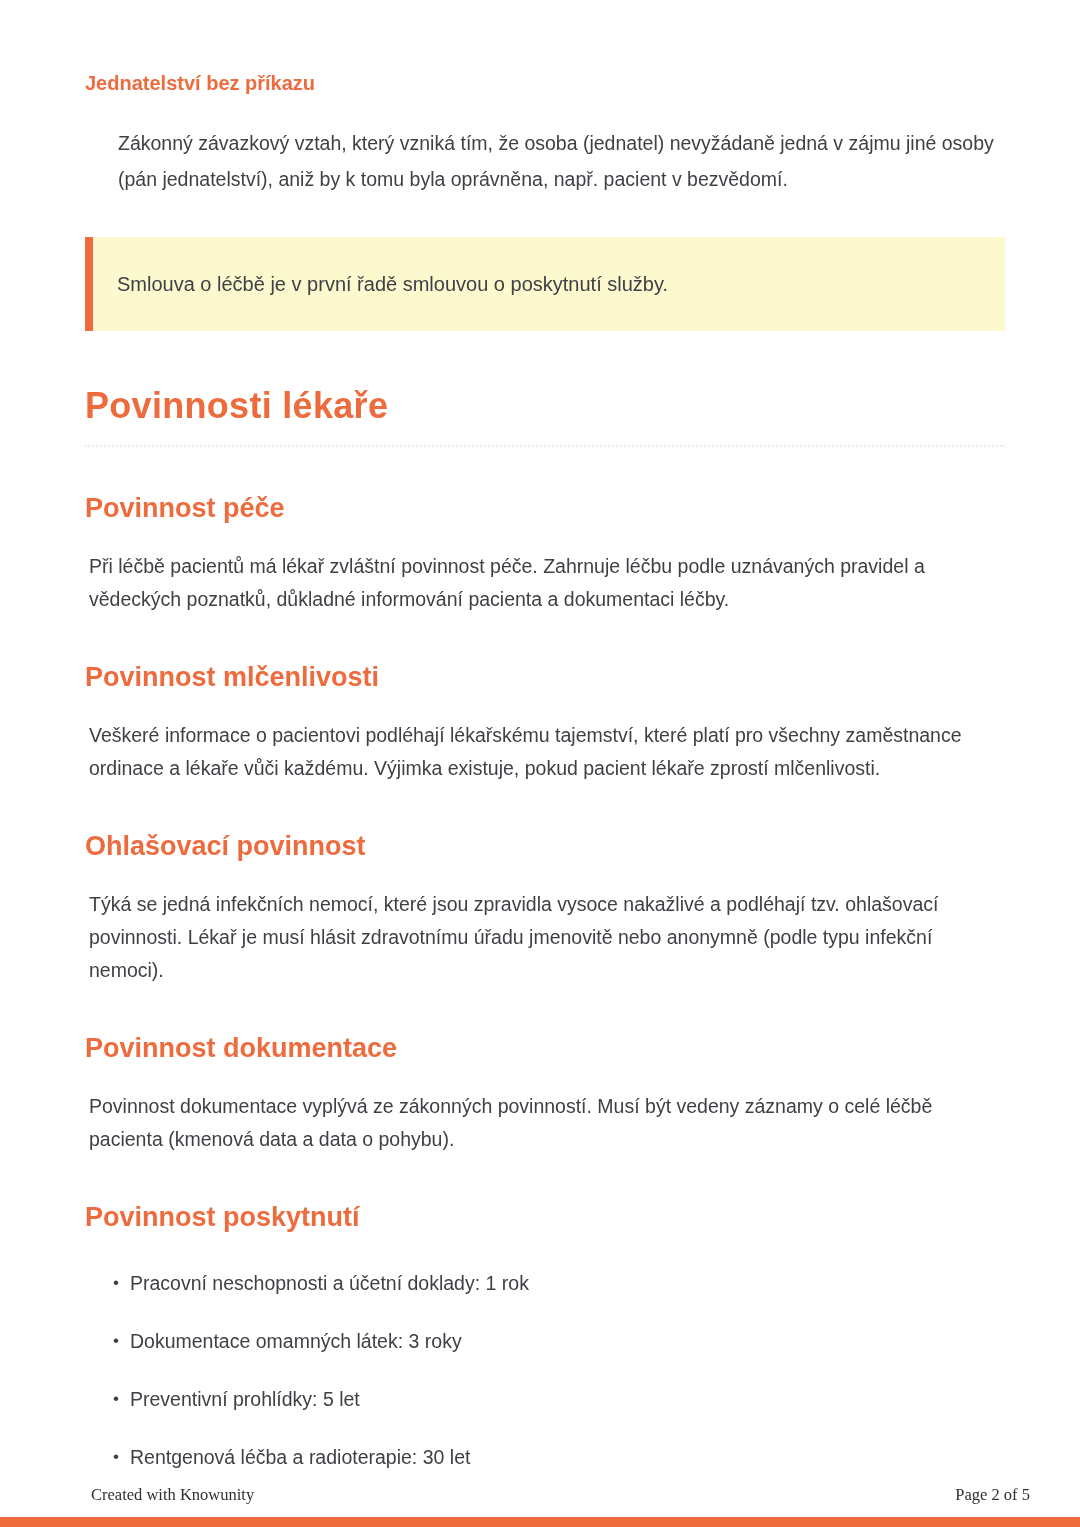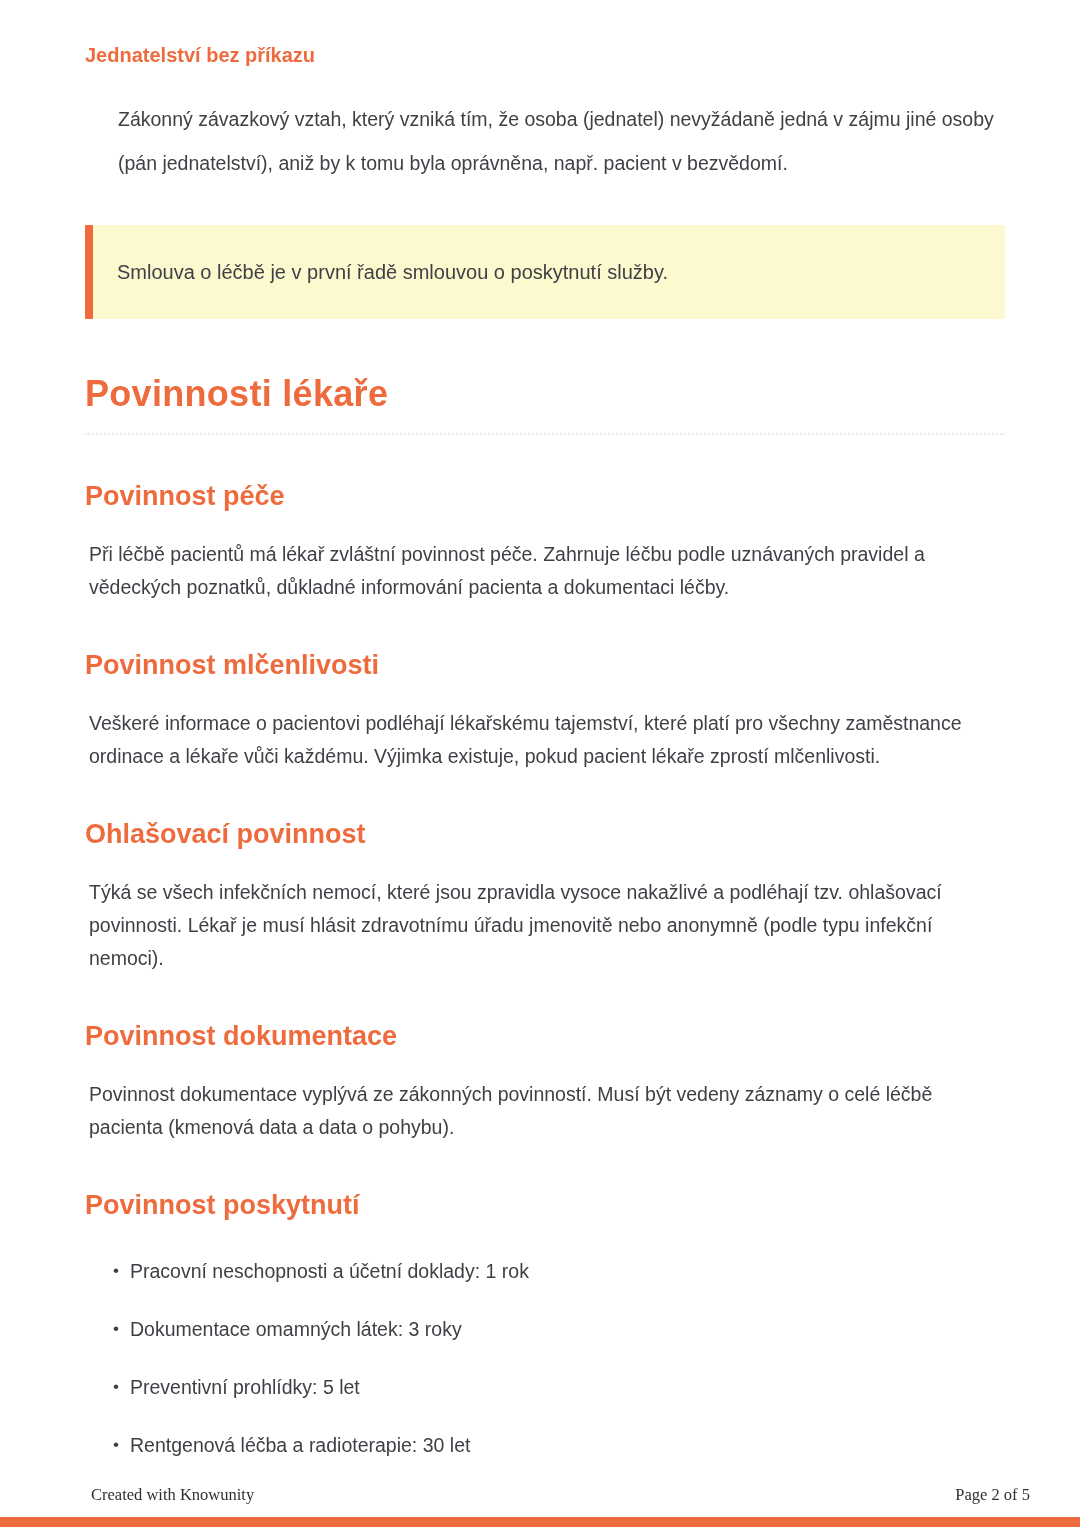--- a/index.html
+++ b/index.html
@@ -10,34 +10,34 @@
     width: 1080px;
     height: 1527px;
     margin: 0 auto;
     background: #ffffff;
     font-family: "Liberation Sans", sans-serif;
     color: var(--body-text, #3f3f46);
     overflow: hidden;
   }
 
   .content {
-    padding: 44px 75px 0 85px;
+    padding: 72px 75px 0 85px;
   }
 
   .intro-heading {
     margin: 0 0 30px 0;
     color: var(--accent-orange, #ed6b3d);
     font-size: 20px;
     font-weight: 700;
   }
 
   .intro-paragraph {
     margin: 0 0 15px 33px;
     font-size: 19.5px;
-    line-height: 44px;
+    line-height: 36px;
   }
 
   .callout {
     margin-top: 40px;
     background: var(--callout-bg, #fbf9cd);
     border-left: 8px solid var(--accent-orange, #ed6b3d);
     padding: 33px 24px;
   }
 
   .callout-text {
@@ -152,21 +152,21 @@
       <p class="section-paragraph">Při léčbě pacientů má lékař zvláštní povinnost péče. Zahrnuje léčbu podle uznávaných pravidel a vědeckých poznatků, důkladné informování pacienta a dokumentaci léčby.</p>
     </section>
 
     <section>
       <h2 class="section-heading">Povinnost mlčenlivosti</h2>
       <p class="section-paragraph">Veškeré informace o pacientovi podléhají lékařskému tajemství, které platí pro všechny zaměstnance ordinace a lékaře vůči každému. Výjimka existuje, pokud pacient lékaře zprostí mlčenlivosti.</p>
     </section>
 
     <section>
       <h2 class="section-heading">Ohlašovací povinnost</h2>
-      <p class="section-paragraph">Týká se všech infekčních nemocí, které jsou zpravidla vysoce nakažlivé a podléhají tzv. ohlašovací povinnosti. Lékař je musí hlásit zdravotnímu úřadu jmenovitě nebo anonymně (podle typu infekční nemoci).</p>
+      <p class="section-paragraph">Týká se jedná infekčních nemocí, které jsou zpravidla vysoce nakažlivé a podléhají tzv. ohlašovací povinnosti. Lékař je musí hlásit zdravotnímu úřadu jmenovitě nebo anonymně (podle typu infekční nemoci).</p>
     </section>
 
     <section>
       <h2 class="section-heading">Povinnost dokumentace</h2>
       <p class="section-paragraph">Povinnost dokumentace vyplývá ze zákonných povinností. Musí být vedeny záznamy o celé léčbě pacienta (kmenová data a data o pohybu).</p>
     </section>
 
     <section>
       <h2 class="section-heading">Povinnost poskytnutí</h2>
       <ul class="bullet-list">

